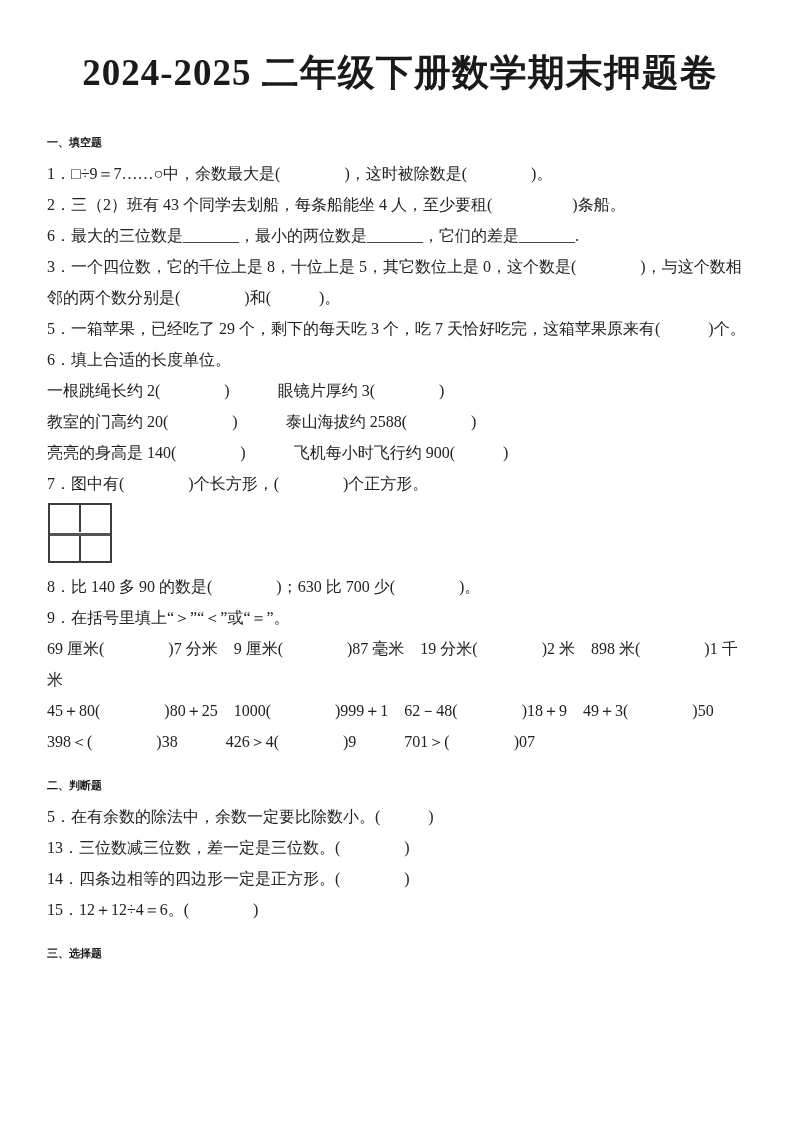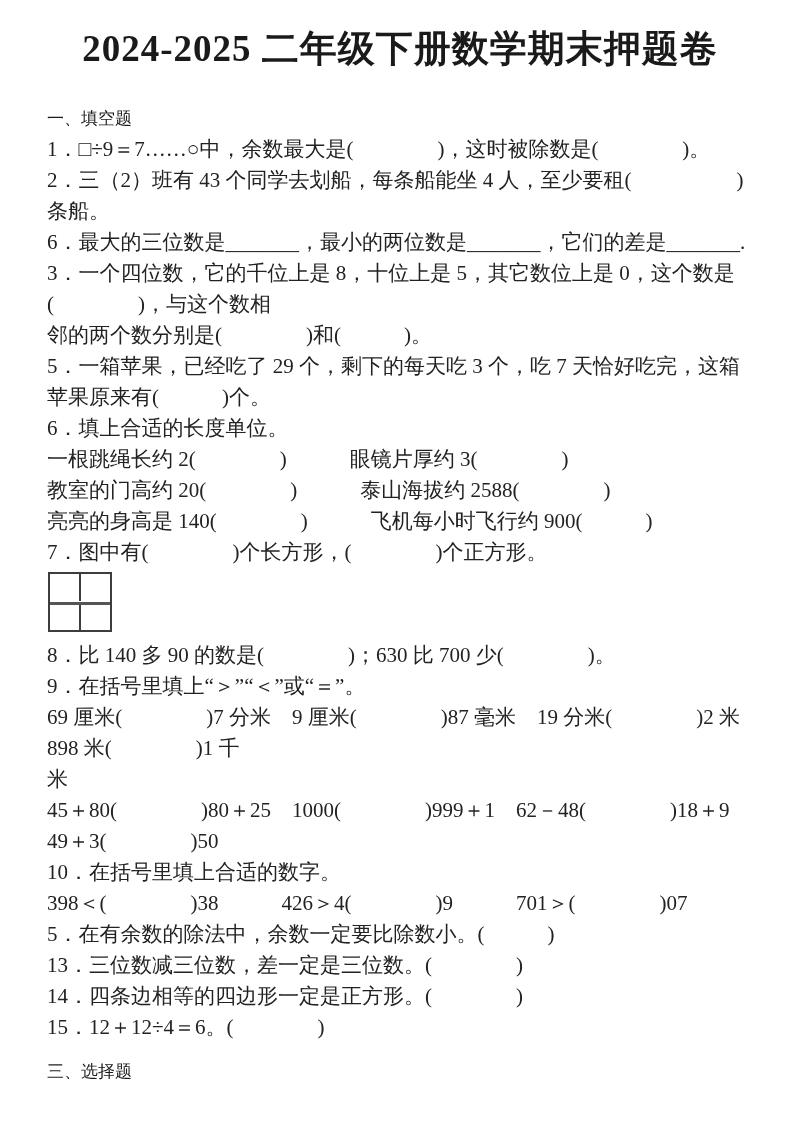--- a/index.html
+++ b/index.html
@@ -11,42 +11,42 @@
     width: 793px;
     height: 1122px;
     font-family: "Liberation Serif", "DejaVu Serif", serif;
     color: #222222;
     overflow: hidden;
   }
   .page {
     box-sizing: border-box;
     width: 793px;
     height: 1122px;
-    padding: 16px 40px 0 47px;
+    padding: 40px 40px 0 47px;
     background: #ffffff;
   }
   .title-block {
     text-align: center;
     font-weight: bold;
     font-size: 37px;
     line-height: 61px;
     letter-spacing: 1px;
     color: #1a1a1a;
     margin: 2px 0 24px 0;
   }
   .section-heading {
-    font-weight: normal;
-    font-size: 17px;
+    font-weight: bold;
+    font-size: 11px;
     line-height: 31px;
     color: #1a1a1a;
     margin-top: 13px;
   }
   .section-heading:first-of-type { margin-top: 0; }
   .exam-line {
-    font-size: 21px;
+    font-size: 16px;
     line-height: 31px;
     white-space: pre-wrap;
     color: #222222;
   }
   .grid-fig {
     position: relative;
     width: 60px;
     height: 56px;
     border: 2px solid #3d3d3d;
     margin: 4px 0 8px 1px;
@@ -97,23 +97,23 @@
   <div class="grid-fig">
     <div class="vline"></div>
     <div class="hline"></div>
   </div>
 
   <div class="exam-line">8．比 140 多 90 的数是(　　　　)；630 比 700 少(　　　　)。</div>
   <div class="exam-line">9．在括号里填上“＞”“＜”或“＝”。</div>
   <div class="exam-line">69 厘米(　　　　)7 分米　9 厘米(　　　　)87 毫米　19 分米(　　　　)2 米　898 米(　　　　)1 千</div>
   <div class="exam-line">米</div>
   <div class="exam-line">45＋80(　　　　)80＋25　1000(　　　　)999＋1　62－48(　　　　)18＋9　49＋3(　　　　)50</div>
-  <div class="exam-line">10．在括号里填上合适的数字。</div>
   <div class="exam-line">398＜(　　　　)38　　　426＞4(　　　　)9　　　701＞(　　　　)07</div>
 
+  <div class="section-heading">二、判断题</div>
   <div class="exam-line">5．在有余数的除法中，余数一定要比除数小。(　　　)</div>
   <div class="exam-line">13．三位数减三位数，差一定是三位数。(　　　　)</div>
   <div class="exam-line">14．四条边相等的四边形一定是正方形。(　　　　)</div>
   <div class="exam-line">15．12＋12÷4＝6。(　　　　)</div>
 
   <div class="section-heading">三、选择题</div>
 
 </div>
 
 </body></html>

